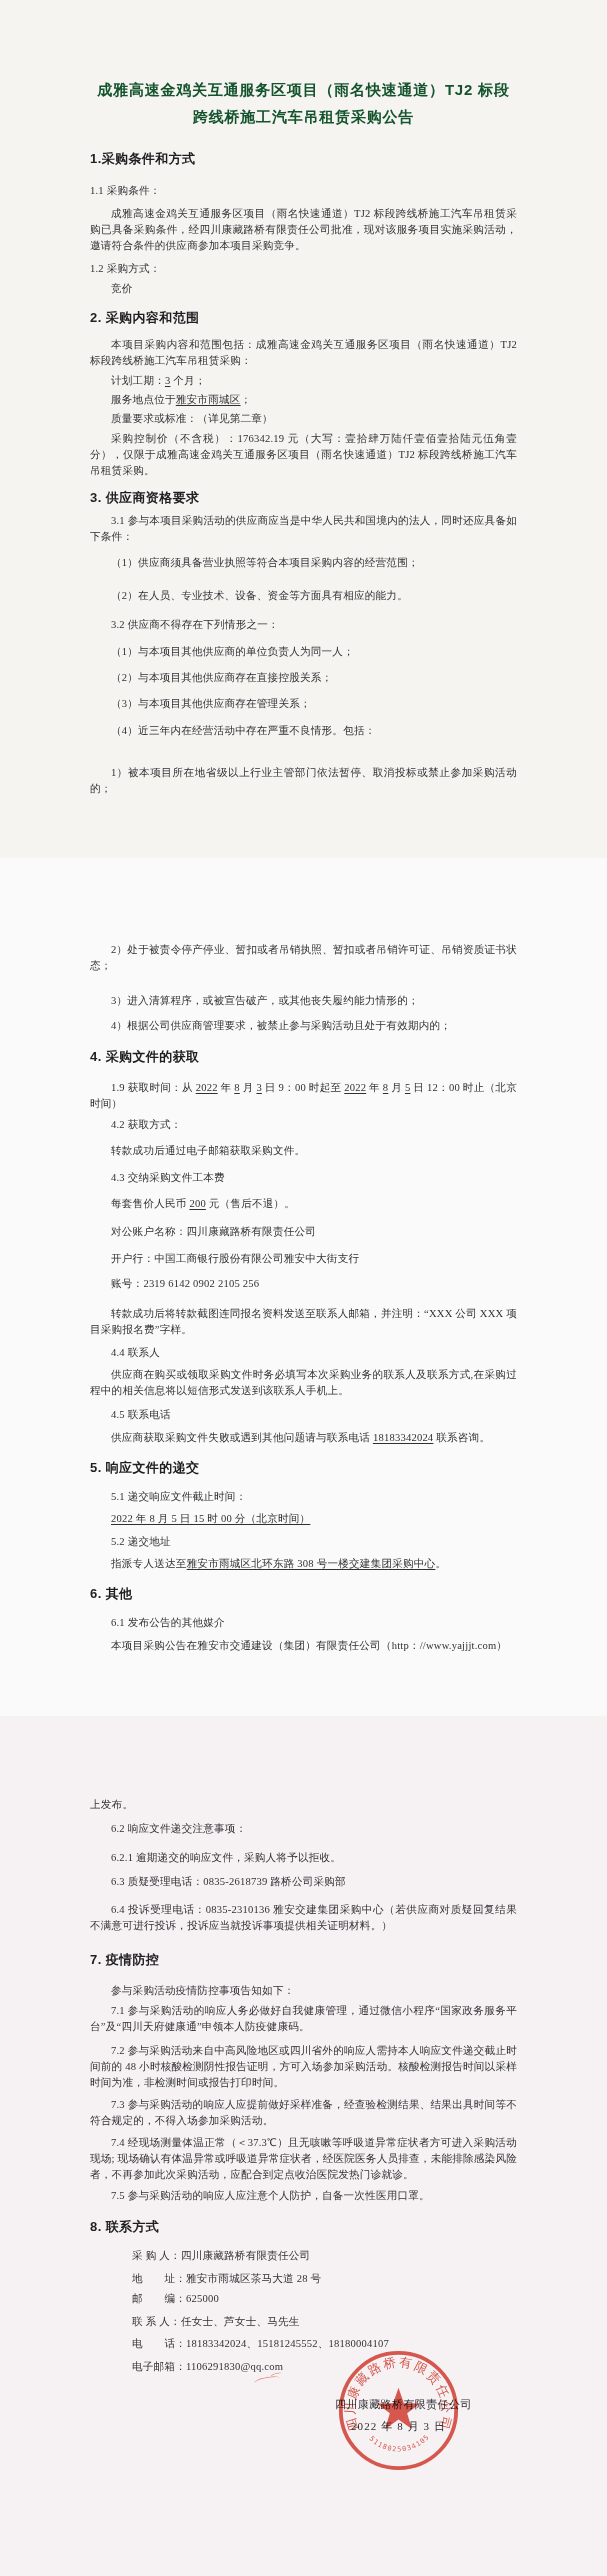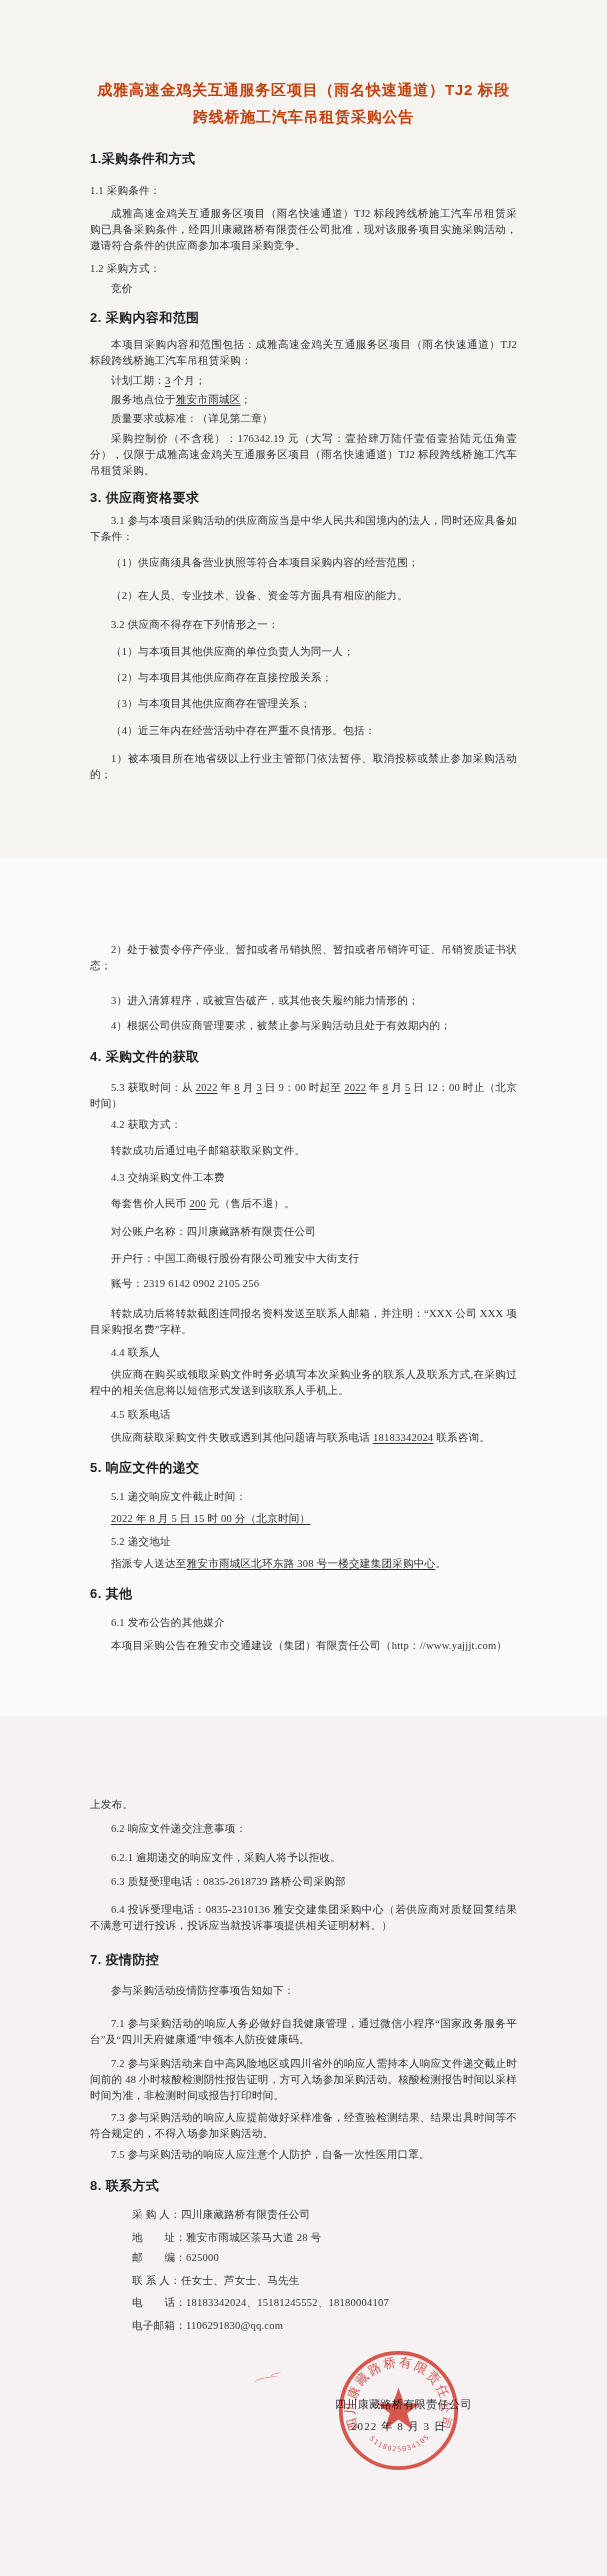--- a/index.html
+++ b/index.html
@@ -6,21 +6,21 @@
   .scan{position:relative;width:607px;height:2576px;overflow:hidden;background:#f5f4f1;
         font-family:"Liberation Serif",serif;color:#313134;}
   .page{position:absolute;left:0;width:607px;overflow:hidden;}
   #page-1{top:0;height:856px;background:#f5f4f1;}
   #page-2{top:858px;height:858px;background:#fbfafa;}
   #page-3{top:1717px;height:859px;background:#f6f2f4;}
   .inner{margin:0 90px;}
   p{margin:0;font-size:10.6px;line-height:16px;text-align:justify;letter-spacing:0.2px;}
   .ind{text-indent:21px;}
   .doc-title{font-family:"Liberation Sans",sans-serif;font-weight:700;font-size:15px;
-             line-height:26.6px;text-align:center;letter-spacing:0.8px;color:#c2410c;}
+             line-height:26.6px;text-align:center;letter-spacing:0.8px;color:#14532d;}
   .h{font-family:"Liberation Sans",sans-serif;font-weight:700;font-size:13px;
      line-height:18px;color:#1f1f22;text-align:left;letter-spacing:0.4px;}
   .u, .seg-u{text-decoration:underline;text-underline-offset:2.3px;text-decoration-thickness:0.8px;}
   .contact-row .lbl{display:inline-block;min-width:56px;}
   .sig{position:absolute;font-size:11px;letter-spacing:0.4px;color:#2b2b2e;line-height:13.7px;}
   .seal-wrap{position:absolute;left:334px;top:629px;width:129px;height:129px;
              mix-blend-mode:multiply;opacity:.92;}
   .smudge-top{position:absolute;left:40px;top:0;width:47px;height:2.3px;background:#141414;
               border-radius:0 0 2.3px 1.5px;transform:rotate(-.6deg);}
   .sep{position:absolute;left:0;top:855px;width:607px;height:7.6px;}
@@ -58,38 +58,38 @@
 
       <p class="h" style="margin-top:10.6px">3.  供应商资格要求</p>
       <p class="ind" style="margin-top:6px">3.1 参与本项目采购活动的供应商应当是中华人民共和国境内的法人，同时还应具备如下条件：</p>
       <p class="ind" style="margin-top:10px">（1）供应商须具备营业执照等符合本项目采购内容的经营范围；</p>
       <p class="ind" style="margin-top:16.7px">（2）在人员、专业技术、设备、资金等方面具有相应的能力。</p>
       <p class="ind" style="margin-top:13px">3.2 供应商不得存在下列情形之一：</p>
       <p class="ind" style="margin-top:10.6px">（1）与本项目其他供应商的单位负责人为同一人；</p>
       <p class="ind" style="margin-top:10px">（2）与本项目其他供应商存在直接控股关系；</p>
       <p class="ind" style="margin-top:10.6px">（3）与本项目其他供应商存在管理关系；</p>
       <p class="ind" style="margin-top:10.6px">（4）近三年内在经营活动中存在严重不良情形。包括：</p>
-      <p class="ind" style="margin-top:12px">1）被本项目所在地省级以上行业主管部门依法暂停、取消投标或禁止参加采购活动的；</p>
+      <p class="ind" style="margin-top:26px">1）被本项目所在地省级以上行业主管部门依法暂停、取消投标或禁止参加采购活动的；</p>
     </div>
   </div>
 
   <div class="sep">
     <svg width="607" height="7.6" viewBox="0 0 800 10">
       <polygon points="0,7.5 0,3.5 35,2.5 80,0.5 150,0 240,1.5 380,3 780,2.2 800,1.5 800,4.5 420,5 180,6 60,7" fill="#121212"></polygon>
     </svg>
   </div>
 
   <div class="page" id="page-2">
     <div class="inner">
       <p class="ind" style="margin-top:84px">2）处于被责令停产停业、暂扣或者吊销执照、暂扣或者吊销许可证、吊销资质证书状态；</p>
       <p class="ind" style="margin-top:19px">3）进入清算程序，或被宣告破产，或其他丧失履约能力情形的；</p>
       <p class="ind" style="margin-top:9px">4）根据公司供应商管理要求，被禁止参与采购活动且处于有效期内的；</p>
 
       <p class="h" style="margin-top:13.7px">4. 采购文件的获取</p>
-      <p class="ind" style="margin-top:14.4px"><span>5.3 获取时间：从 </span><span class="seg-u">2022</span><span> 年 </span><span class="seg-u">8</span><span> 月 </span><span class="seg-u">3</span><span> 日 9：00 时起至 </span><span class="seg-u">2022</span><span> 年 </span><span class="seg-u">8</span><span> 月 </span><span class="seg-u">5</span><span> 日 12：00 时止（北京时间）</span></p>
+      <p class="ind" style="margin-top:14.4px"><span>1.9 获取时间：从 </span><span class="seg-u">2022</span><span> 年 </span><span class="seg-u">8</span><span> 月 </span><span class="seg-u">3</span><span> 日 9：00 时起至 </span><span class="seg-u">2022</span><span> 年 </span><span class="seg-u">8</span><span> 月 </span><span class="seg-u">5</span><span> 日 12：00 时止（北京时间）</span></p>
       <p class="ind" style="margin-top:4.6px">4.2  获取方式：</p>
       <p class="ind" style="margin-top:10.6px">转款成功后通过电子邮箱获取采购文件。</p>
       <p class="ind" style="margin-top:10.6px">4.3 交纳采购文件工本费</p>
       <p class="ind" style="margin-top:10.6px"><span>每套售价人民币 </span><span class="seg-u">200</span><span> 元（售后不退）。</span></p>
       <p class="ind" style="margin-top:12px">对公账户名称：四川康藏路桥有限责任公司</p>
       <p class="ind" style="margin-top:10.6px">开户行：中国工商银行股份有限公司雅安中大街支行</p>
       <p class="ind" style="margin-top:9px">账号：2319 6142 0902 2105 256</p>
       <p class="ind" style="margin-top:13.7px">转款成功后将转款截图连同报名资料发送至联系人邮箱，并注明：“XXX 公司 XXX 项目采购报名费”字样。</p>
       <p class="ind" style="margin-top:6.8px">4.4 联系人</p>
       <p class="ind" style="margin-top:6.8px">供应商在购买或领取采购文件时务必填写本次采购业务的联系人及联系方式,在采购过程中的相关信息将以短信形式发送到该联系人手机上。</p>
@@ -111,23 +111,24 @@
   <div class="page" id="page-3">
     <div class="inner">
       <p style="margin-top:80px">上发布。</p>
       <p class="ind" style="margin-top:7.6px">6.2 响应文件递交注意事项：</p>
       <p class="ind" style="margin-top:13.7px">6.2.1 逾期递交的响应文件，采购人将予以拒收。</p>
       <p class="ind" style="margin-top:7.6px">6.3  质疑受理电话：0835-2618739 路桥公司采购部</p>
       <p class="ind" style="margin-top:12px">6.4  投诉受理电话：0835-2310136 雅安交建集团采购中心（若供应商对质疑回复结果不满意可进行投诉，投诉应当就投诉事项提供相关证明材料。）</p>
 
       <p class="h" style="margin-top:17.5px">7.  疫情防控</p>
       <p class="ind" style="margin-top:13.7px">参与采购活动疫情防控事项告知如下：</p>
-      <p class="ind" style="margin-top:17px">7.1 参与采购活动的响应人务必做好自我健康管理，通过微信小程序“国家政务服务平台”及“四川天府健康通”申领本人防疫健康码。</p>
+      <p class="ind" style="margin-top:4px">7.1 参与采购活动的响应人务必做好自我健康管理，通过微信小程序“国家政务服务平台”及“四川天府健康通”申领本人防疫健康码。</p>
       <p class="ind" style="margin-top:7.6px">7.2 参与采购活动来自中高风险地区或四川省外的响应人需持本人响应文件递交截止时间前的 48 小时核酸检测阴性报告证明，方可入场参加采购活动。核酸检测报告时间以采样时间为准，非检测时间或报告打印时间。</p>
       <p class="ind" style="margin-top:6px">7.3 参与采购活动的响应人应提前做好采样准备，经查验检测结果、结果出具时间等不符合规定的，不得入场参加采购活动。</p>
+      <p class="ind" style="margin-top:6px">7.4 经现场测量体温正常（＜37.3℃）且无咳嗽等呼吸道异常症状者方可进入采购活动现场; 现场确认有体温异常或呼吸道异常症状者，经医院医务人员排查，未能排除感染风险者，不再参加此次采购活动，应配合到定点收治医院发热门诊就诊。</p>
       <p class="ind" style="margin-top:5.3px">7.5 参与采购活动的响应人应注意个人防护，自备一次性医用口罩。</p>
 
       <p class="h" style="margin-top:14.4px">8.  联系方式</p>
       <p class="ind contact-row" style="margin-top:12px"><span class="lbl">采 购 人：</span><span>四川康藏路桥有限责任公司</span></p>
       <p class="ind contact-row" style="margin-top:6.8px"><span class="lbl">地　　址：</span><span>雅安市雨城区茶马大道 28 号</span></p>
       <p class="ind contact-row" style="margin-top:4px"><span class="lbl">邮　　编：</span><span>625000</span></p>
       <p class="ind contact-row" style="margin-top:6.8px"><span class="lbl">联 系 人：</span><span>任女士、芦女士、马先生</span></p>
       <p class="ind contact-row" style="margin-top:6px"><span class="lbl">电　　话：</span><span>18183342024、15181245552、18180004107</span></p>
       <p class="ind contact-row" style="margin-top:6.8px"><span class="lbl">电子邮箱：</span><span>1106291830@qq.com</span></p>
     </div>

